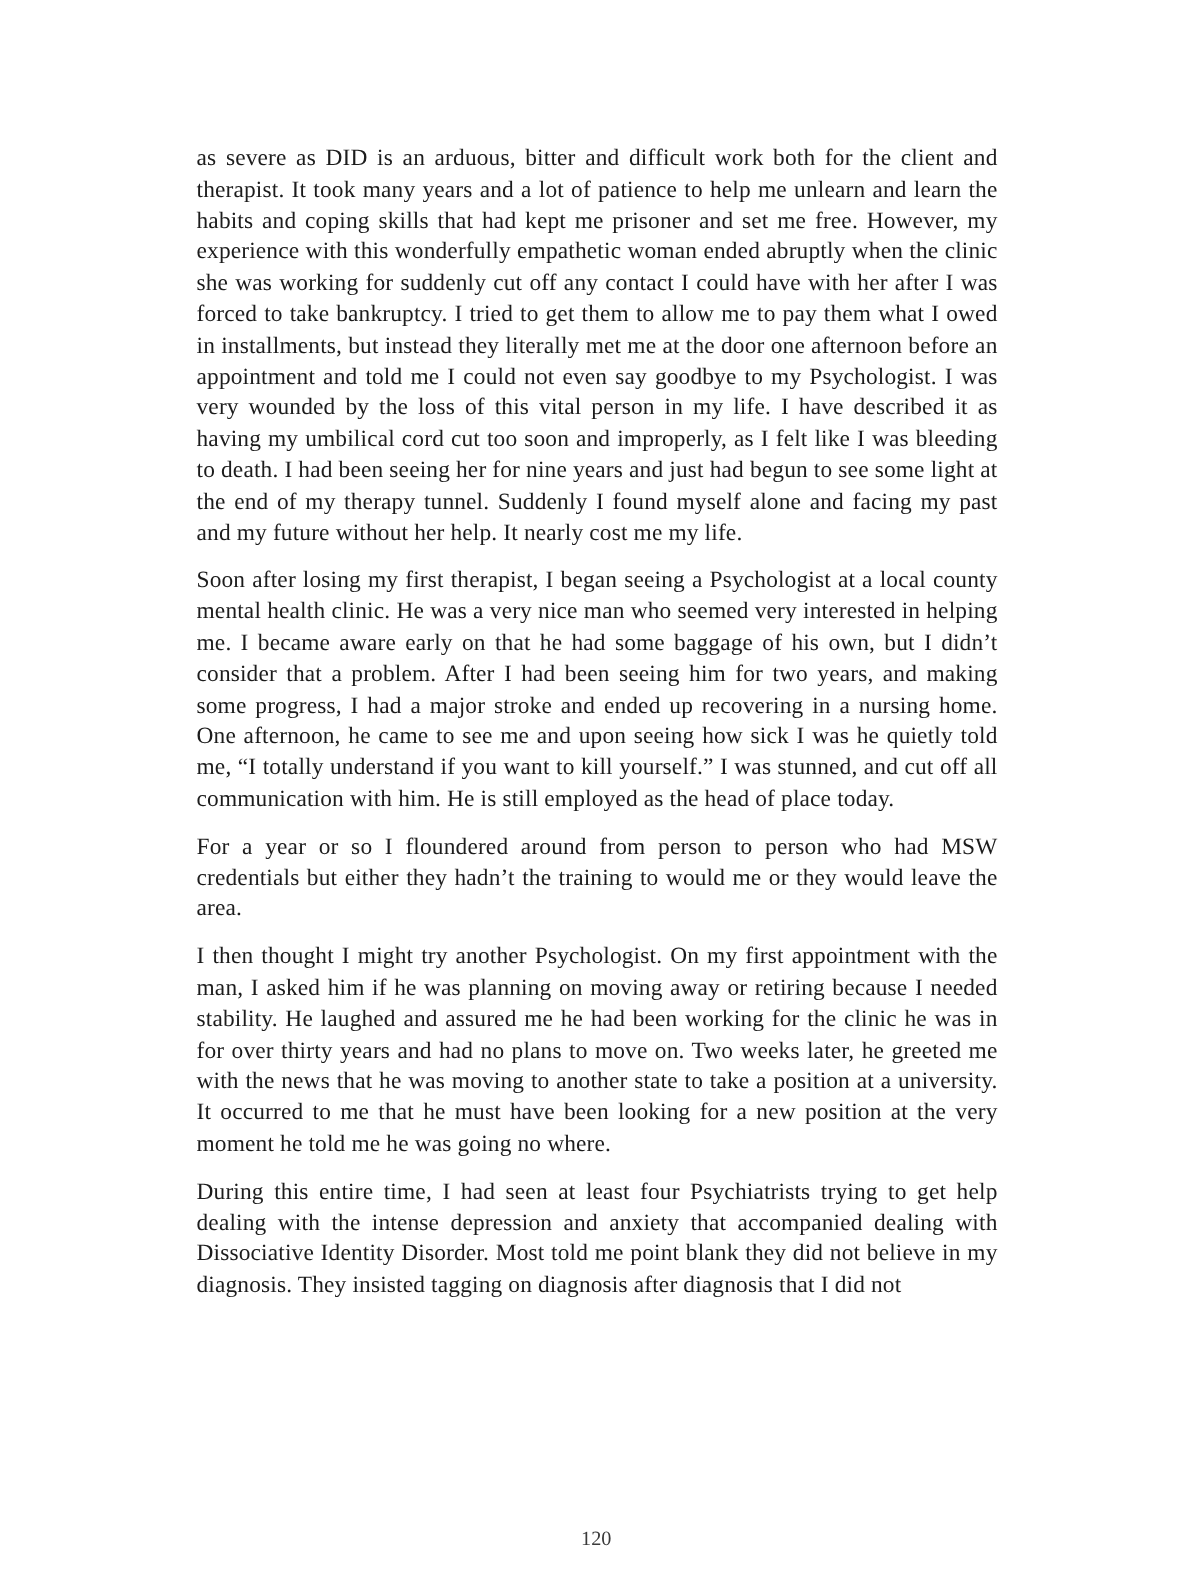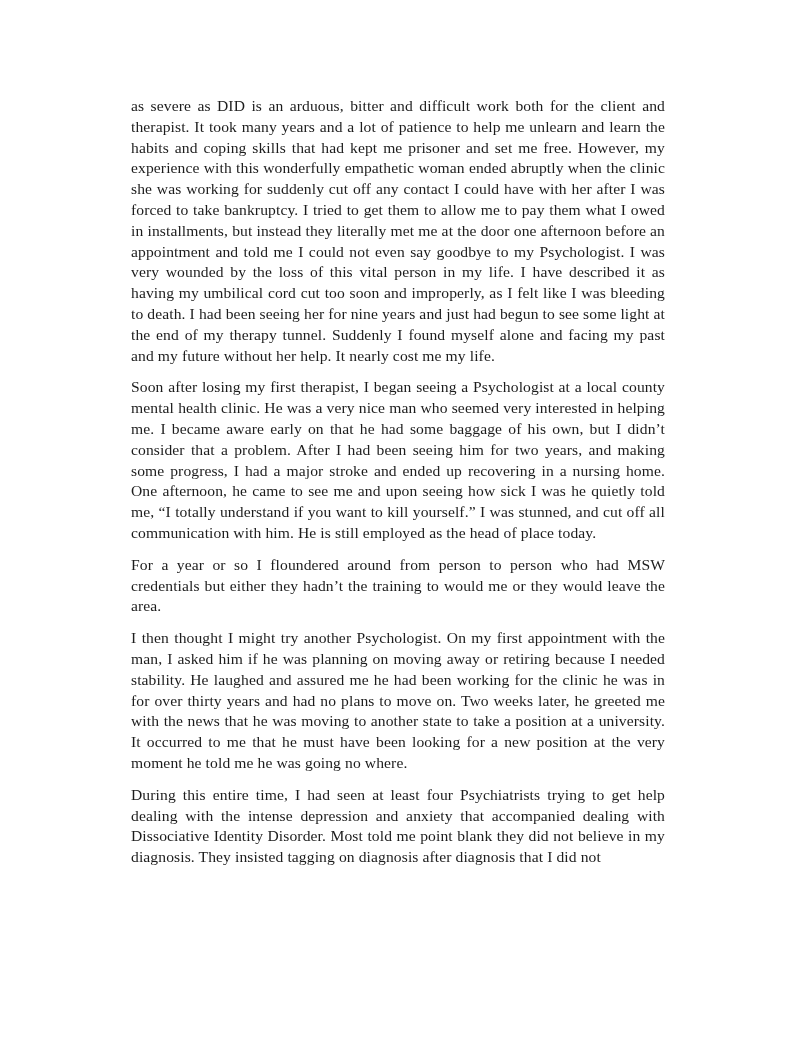--- a/index.html
+++ b/index.html
@@ -44,13 +44,14 @@
 <body>
 
 <div class="page">
   <div class="text-block">
     <p>as severe as DID is an arduous, bitter and difficult work both for the client and therapist. It took many years and a lot of patience to help me unlearn and learn the habits and coping skills that had kept me prisoner and set me free. However, my experience with this wonderfully empathetic woman ended abruptly when the clinic she was working for suddenly cut off any contact I could have with her after I was forced to take bankruptcy. I tried to get them to allow me to pay them what I owed in installments, but instead they literally met me at the door one afternoon before an appointment and told me I could not even say goodbye to my Psychologist. I was very wounded by the loss of this vital person in my life. I have described it as having my umbilical cord cut too soon and improperly, as I felt like I was bleeding to death. I had been seeing her for nine years and just had begun to see some light at the end of my therapy tunnel. Suddenly I found myself alone and facing my past and my future without her help. It nearly cost me my life.</p>
     <p>Soon after losing my first therapist, I began seeing a Psychologist at a local county mental health clinic. He was a very nice man who seemed very interested in helping me. I became aware early on that he had some baggage of his own, but I didn’t consider that a problem. After I had been seeing him for two years, and making some progress, I had a major stroke and ended up recovering in a nursing home. One afternoon, he came to see me and upon seeing how sick I was he quietly told me, “I totally understand if you want to kill yourself.” I was stunned, and cut off all communication with him. He is still employed as the head of place today.</p>
     <p>For a year or so I floundered around from person to person who had MSW credentials but either they hadn’t the training to would me or they would leave the area.</p>
     <p>I then thought I might try another Psychologist. On my first appointment with the man, I asked him if he was planning on moving away or retiring because I needed stability. He laughed and assured me he had been working for the clinic he was in for over thirty years and had no plans to move on. Two weeks later, he greeted me with the news that he was moving to another state to take a position at a university. It occurred to me that he must have been looking for a new position at the very moment he told me he was going no where.</p>
     <p>During this entire time, I had seen at least four Psychiatrists trying to get help dealing with the intense depression and anxiety that accompanied dealing with Dissociative Identity Disorder. Most told me point blank they did not believe in my diagnosis. They insisted tagging on diagnosis after diagnosis that I did not</p>
   </div>
+  <div class="page-number">120</div>
 </div>
 
 </body></html>

